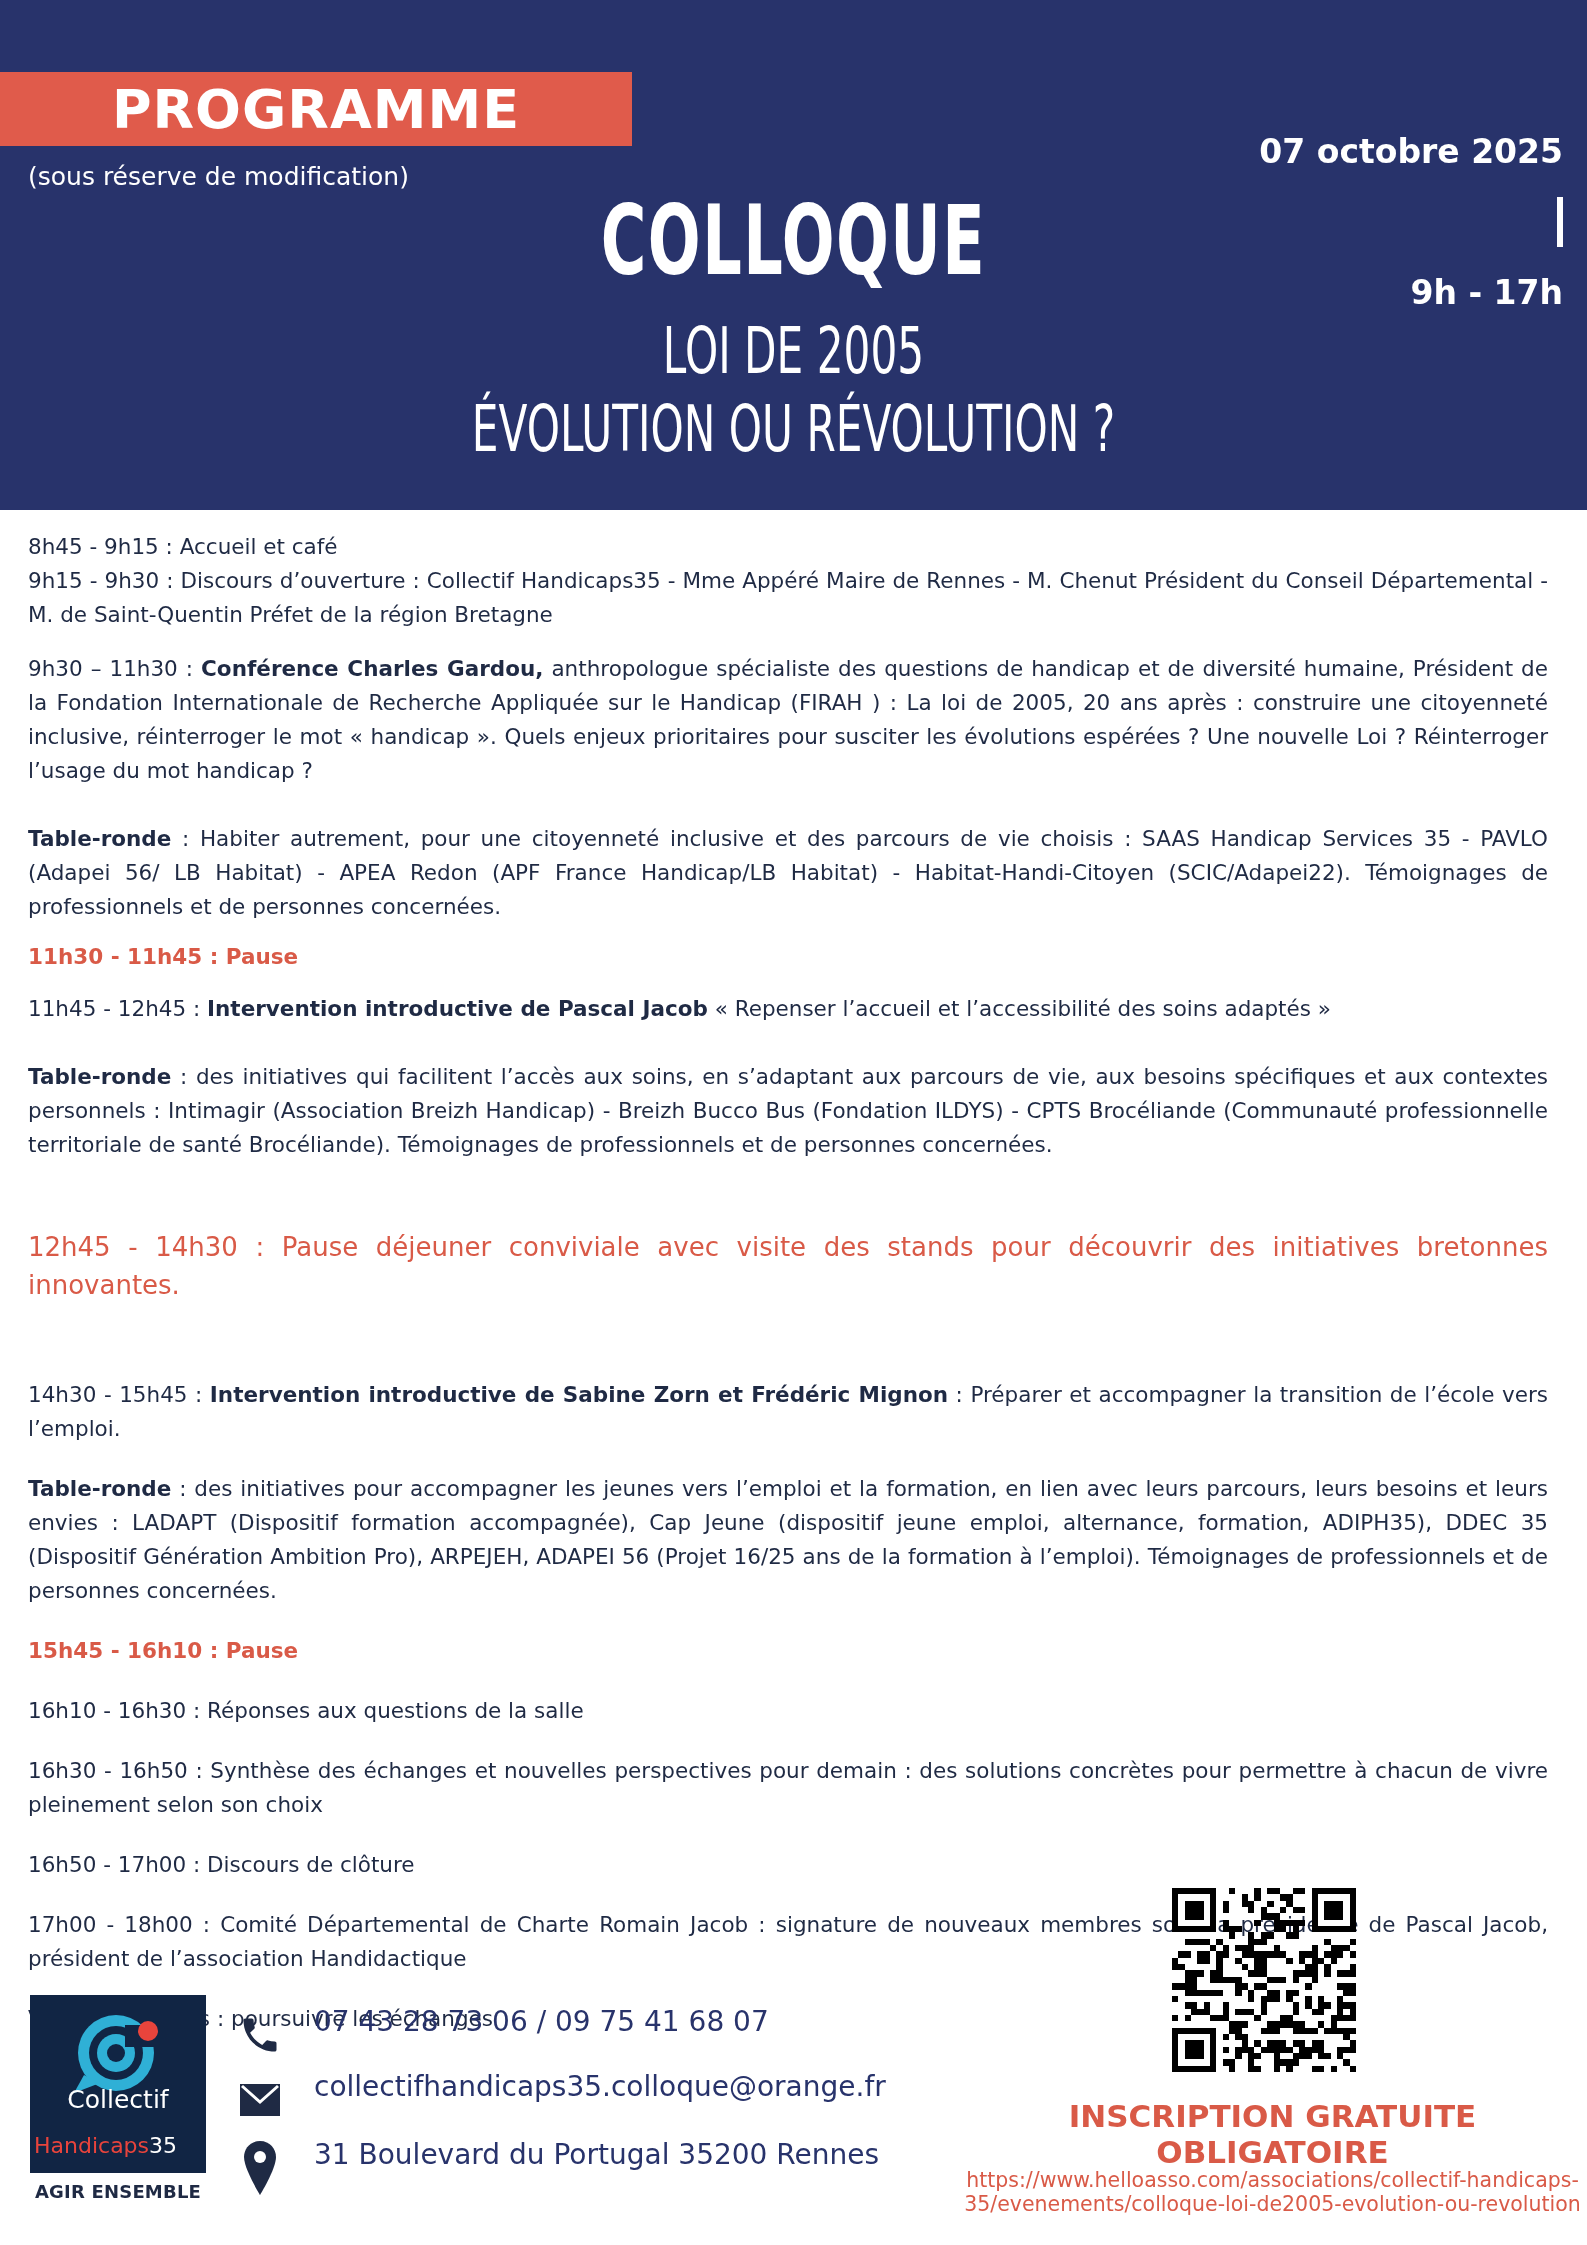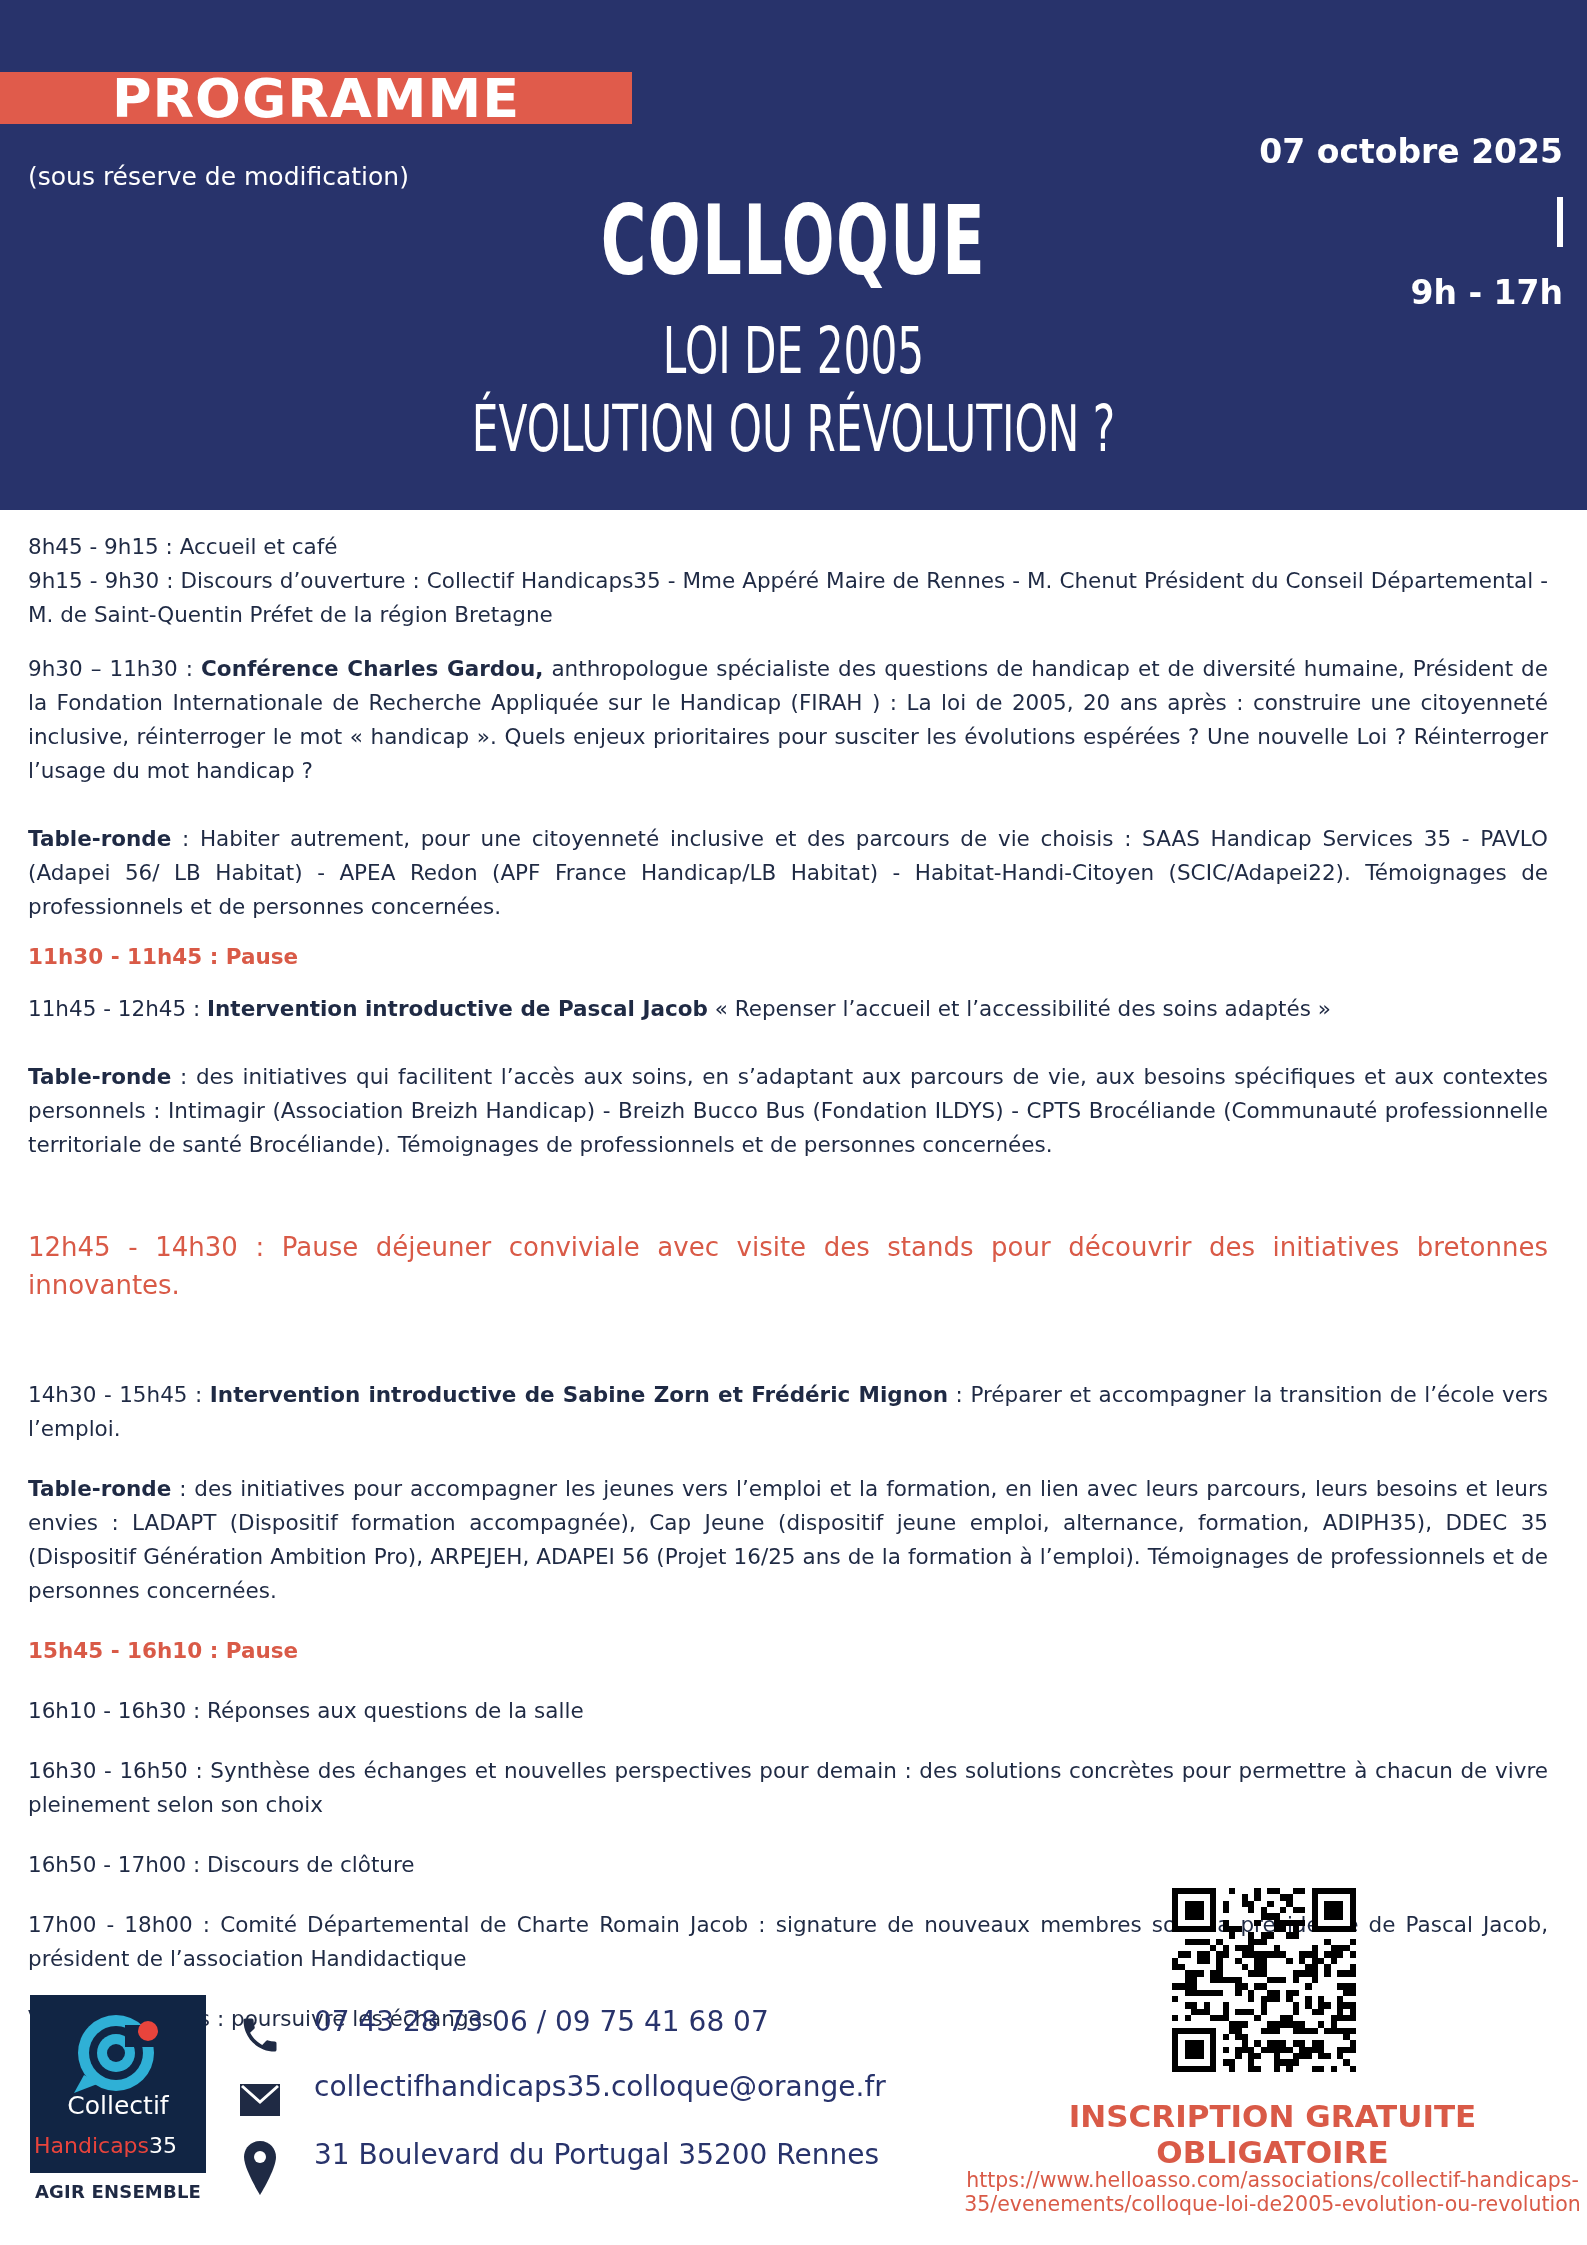--- a/index.html
+++ b/index.html
@@ -1,41 +1,41 @@
 <!DOCTYPE html>
 <html><head>
 <meta charset="utf-8">
 <style>
   * { box-sizing: border-box; margin: 0; padding: 0; }
   html, body { width: 1587px; height: 2245px; background: #ffffff; overflow: hidden; }
   body { font-family: "Liberation Sans", "DejaVu Sans", sans-serif; color: #1f2a44; position: relative; }
 
   
   .header { position: absolute; left: 0; top: 0; width: 1587px; height: 510px; background: #28336b; }
-  .prog-banner { position: absolute; left: 0; top: 72px; width: 632px; height: 52px; background: #e05b4b; display: flex; align-items: center; justify-content: center; }
+  .prog-banner { position: absolute; left: 0; top: 72px; width: 632px; height: 74px; background: #e05b4b; display: flex; align-items: center; justify-content: center; }
   .prog-banner span { color: #ffffff; font-weight: 700; font-size: 54px; letter-spacing: 1px; font-family: "DejaVu Sans", sans-serif; padding-left: 0px; }
   .reserve { position: absolute; left: 28px; top: 162px; color: #ffffff; font-size: 25px; font-family: "DejaVu Sans", sans-serif; }
   .venue { position: absolute; right: 24px; top: 82px; color: #ffffff; font-weight: 700; font-size: 26px; font-family: "DejaVu Sans", sans-serif; text-align: right; white-space: nowrap; }
   .datetime { position: absolute; right: 24px; top: 132px; color: #ffffff; font-weight: 700; font-size: 33px; font-family: "DejaVu Sans", sans-serif; display: flex; align-items: flex-end; gap: 26px; white-space: nowrap; flex-direction: column; }
   .datetime .sep { width: 6px; height: 50px; background: #ffffff; display: inline-block; }
   .colloque { position: absolute; left: 0; width: 1587px; top: 185px; text-align: center; color: #ffffff; font-weight: 700; font-size: 96px; font-family: "DejaVu Sans Condensed", "DejaVu Sans", sans-serif; transform: scaleX(0.72); letter-spacing: 2px; }
   .subtitle { position: absolute; left: 0; width: 1587px; top: 312px; text-align: center; color: #ffffff; font-size: 64px; line-height: 78px; font-family: "DejaVu Sans", sans-serif; transform: scaleX(0.66); }
 
   
   .program { position: absolute; left: 28px; top: 530px; width: 1520px; font-family: "DejaVu Sans", sans-serif; font-size: 21.5px; line-height: 34px; color: #1f2a44; }
   .program p { text-align: justify; text-align-last: left; }
   .bold { font-weight: 700; }
   .red { color: #d95a47; font-weight: 700; }
   .lunch { color: #d95a47; font-weight: 400; font-size: 26px; line-height: 38px; }
   .tight { line-height: 34px; }
 
   
   .logo { position: absolute; left: 30px; top: 1995px; width: 176px; height: 210px; }
   .logo-box { width: 176px; height: 178px; background: #112544; position: relative; }
-  .logo-text1 { position: absolute; left: 0; width: 176px; top: 96px; text-align: center; color: #ffffff; font-size: 25px; font-family: "DejaVu Sans", sans-serif; }
+  .logo-text1 { position: absolute; left: 0; width: 176px; top: 90px; text-align: center; color: #ffffff; font-size: 25px; font-family: "DejaVu Sans", sans-serif; }
   .logo-text2 { position: absolute; left: 4px; top: 138px; color: #e8443c; font-size: 22px; font-family: "DejaVu Sans", sans-serif; white-space: nowrap; }
   .logo-text2 .w { color: #ffffff; }
   .logo-tag { width: 176px; text-align: center; color: #1f2a44; font-size: 18px; font-weight: 700; font-family: "DejaVu Sans", sans-serif; margin-top: 8px; letter-spacing: 0.2px; white-space: nowrap; }
 
   .contact { position: absolute; left: 230px; display: flex; align-items: flex-start; }
   .contact .ic { width: 60px; height: 60px; display: flex; align-items: center; justify-content: center; }
   .contact .txt { margin-left: 24px; font-size: 28px; color: #28336b; font-family: "DejaVu Sans", sans-serif; white-space: nowrap; }
 
   .qr { position: absolute; left: 1172px; top: 1888px; width: 184px; height: 184px; }
   .inscription { position: absolute; left: 900px; width: 745px; top: 2098px; text-align: center; color: #d95a47; font-weight: 700; font-size: 31px; line-height: 36px; font-family: "DejaVu Sans", sans-serif; }

